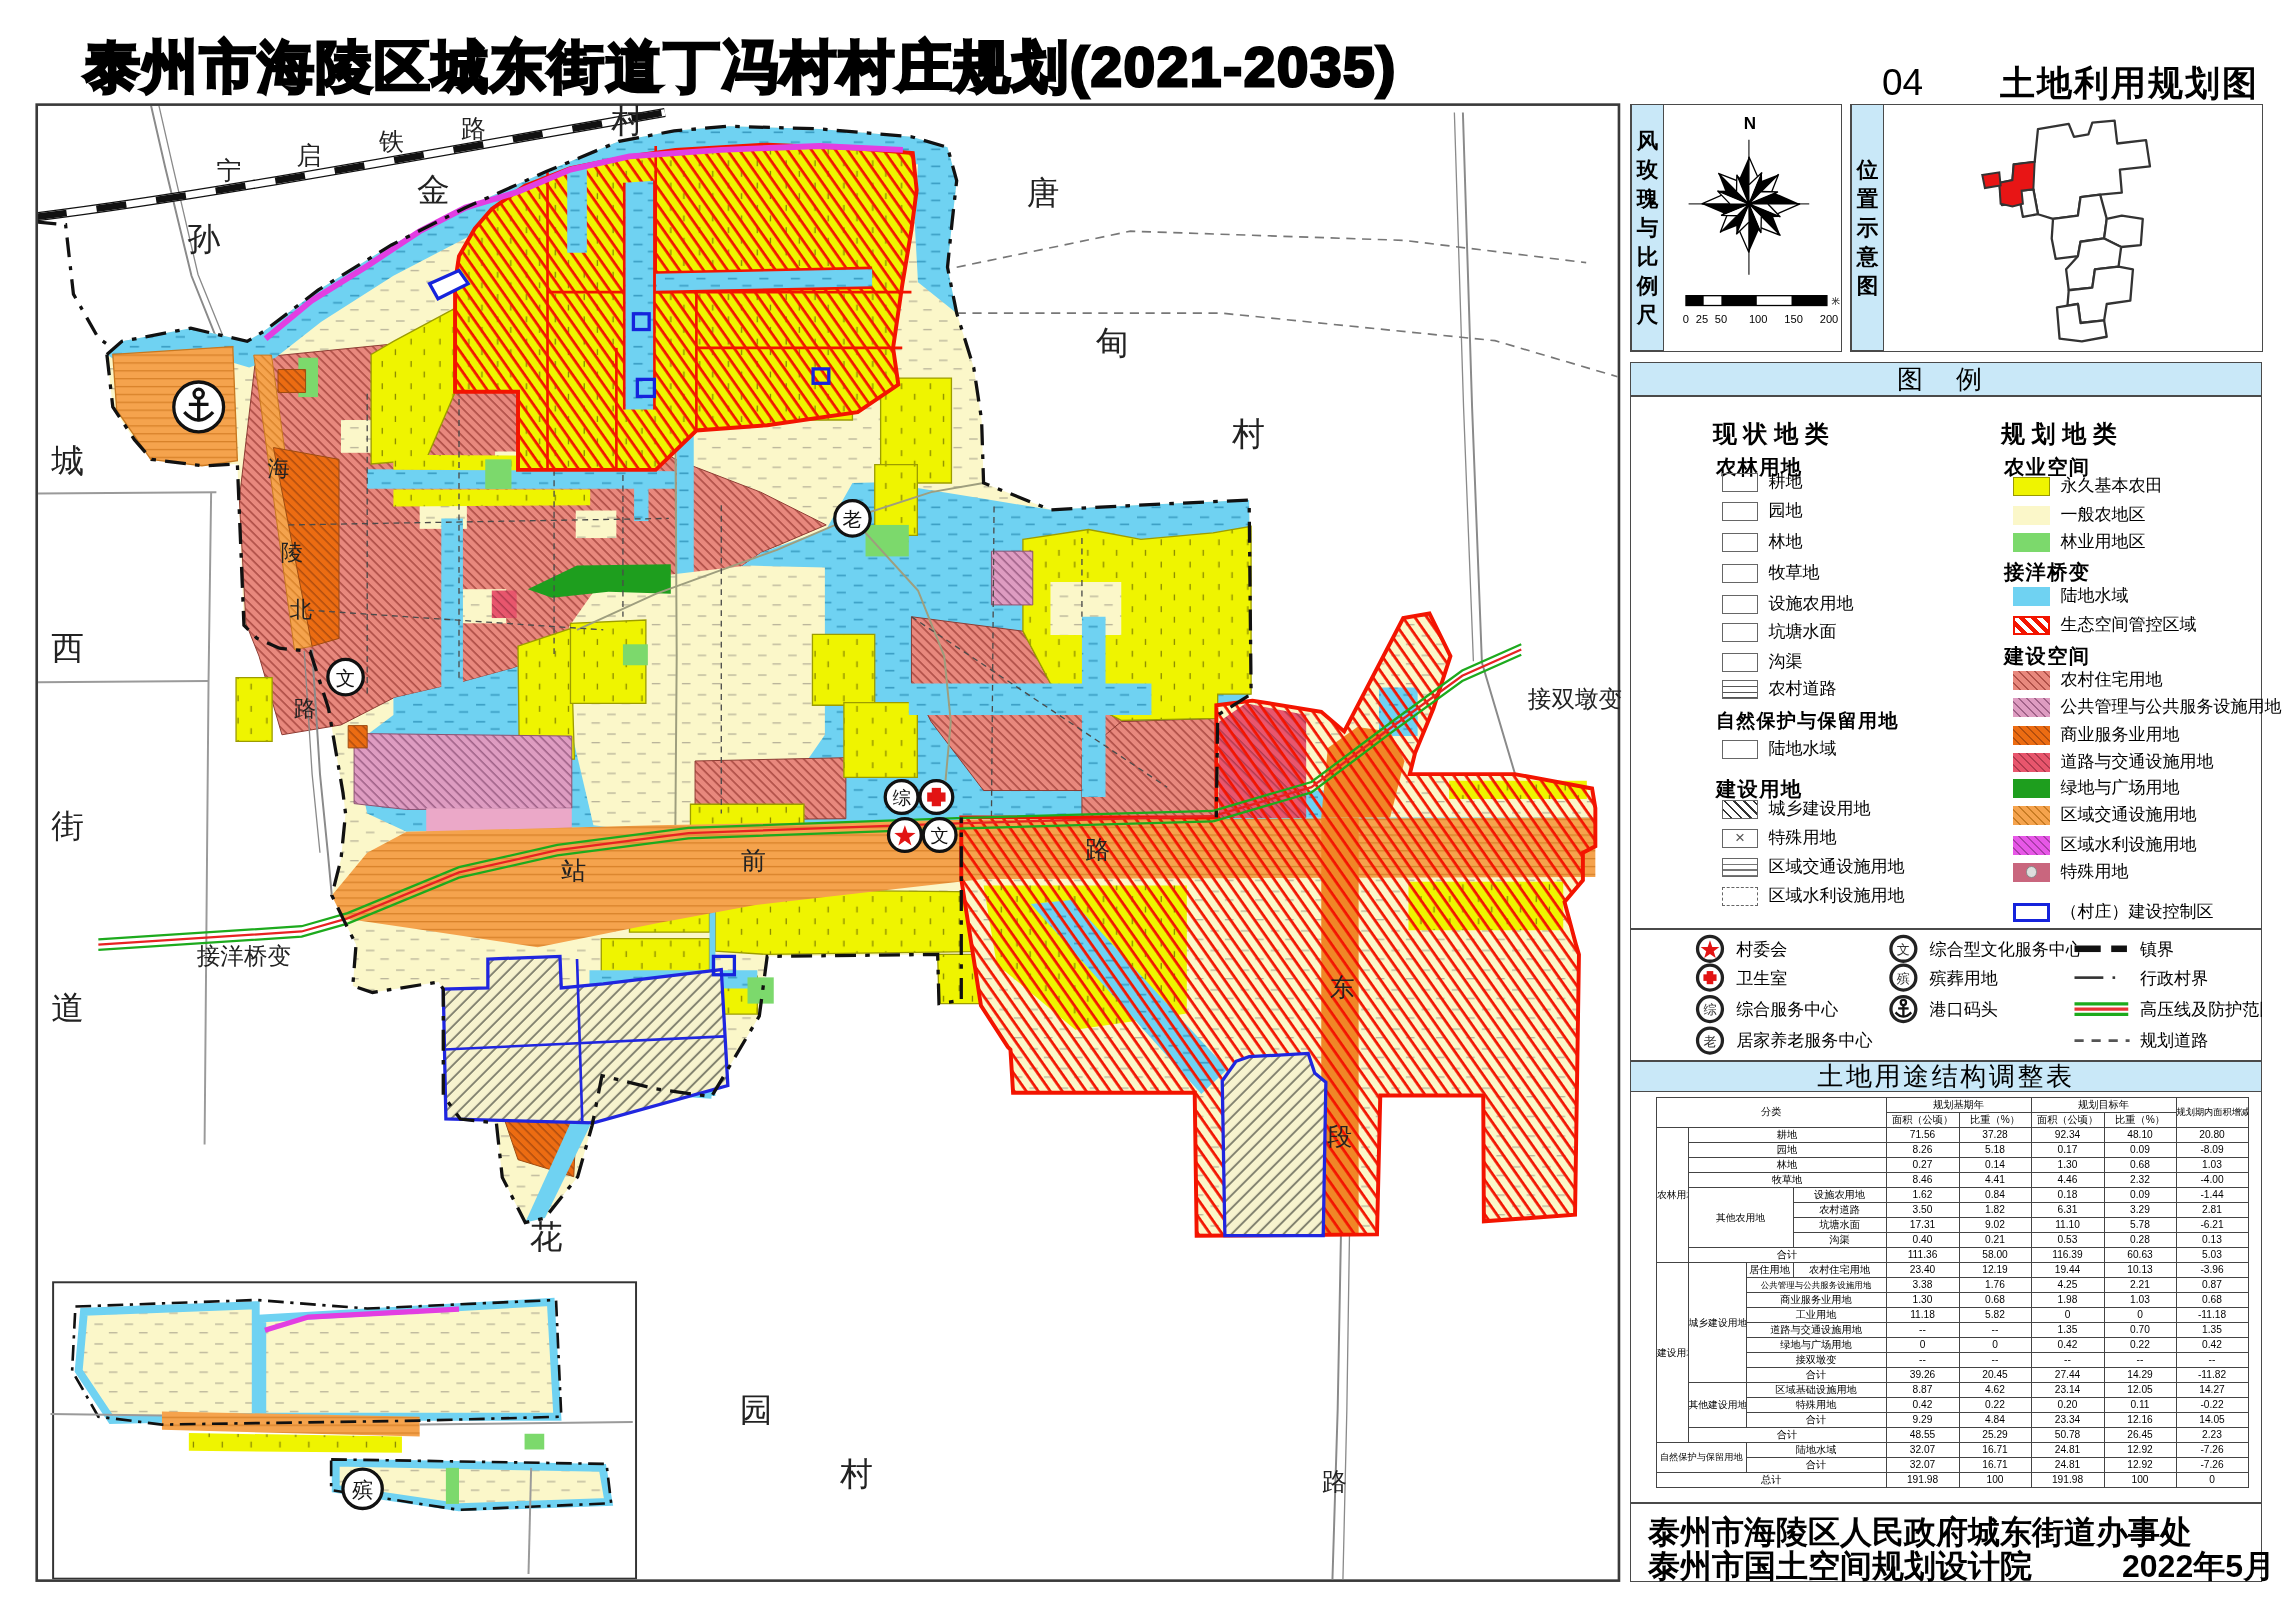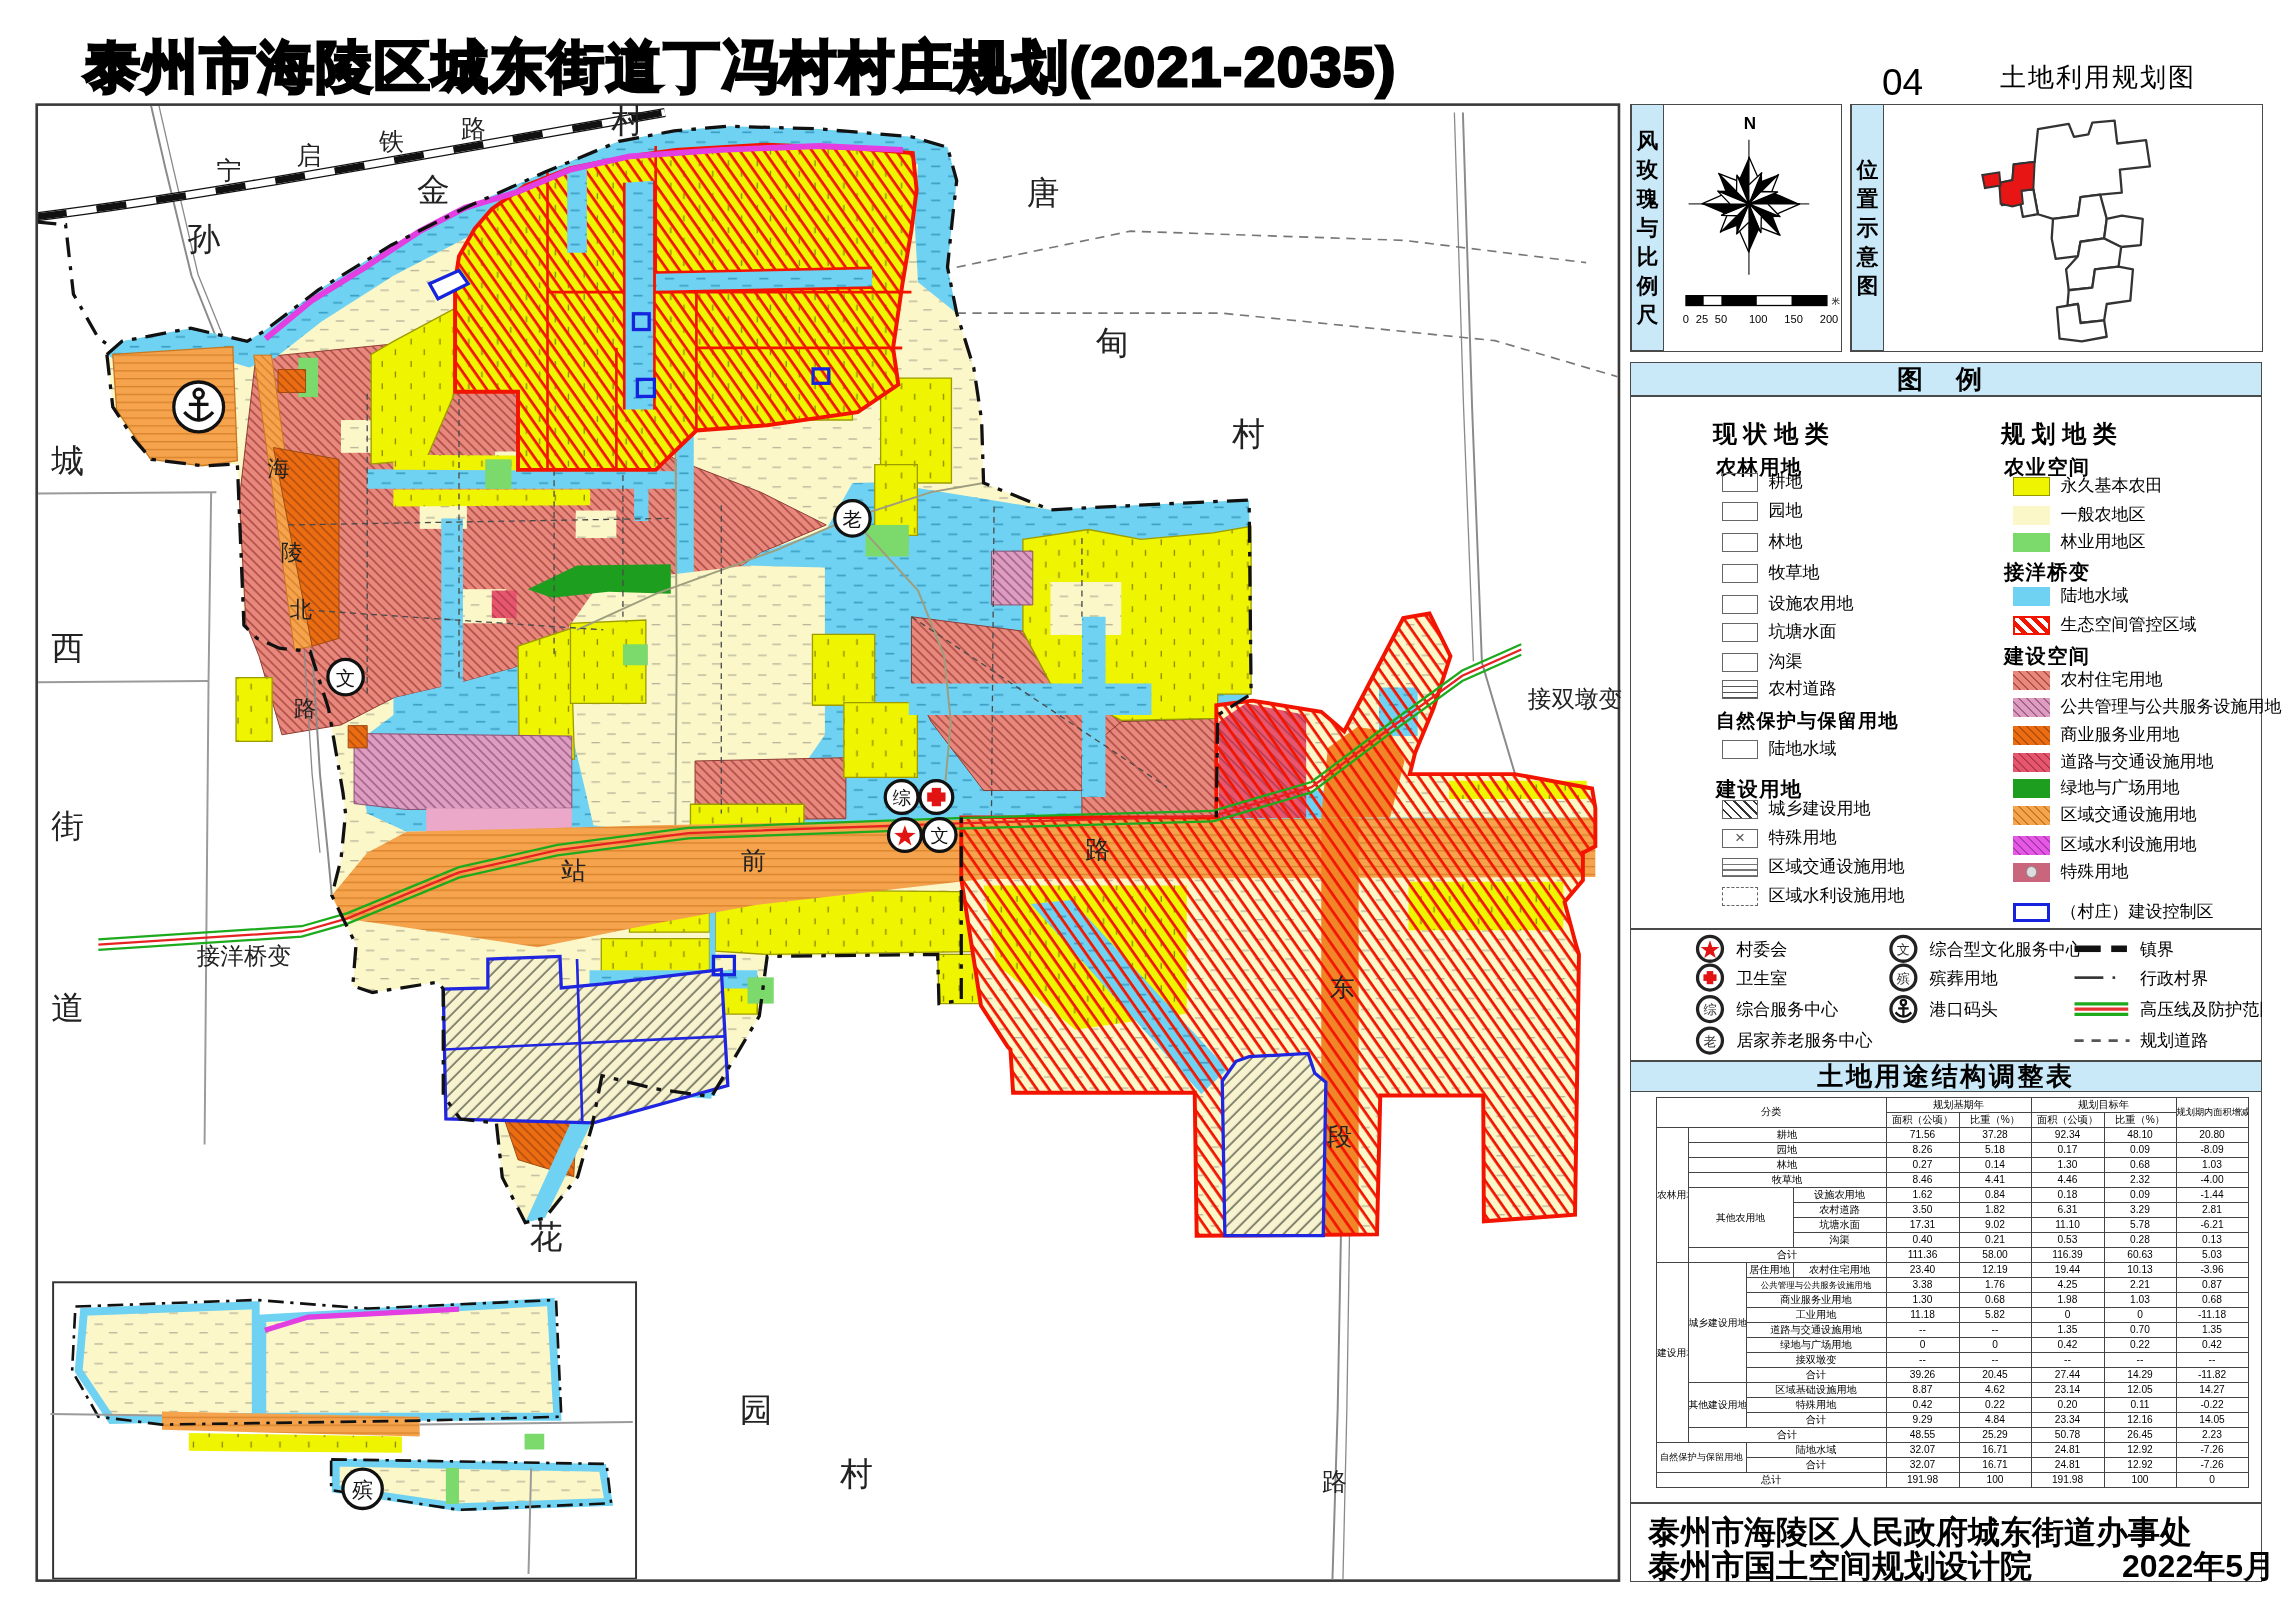--- a/index.html
+++ b/index.html
@@ -1,36 +1,36 @@
 <!DOCTYPE html>
 <html style="font-size:10.5px"><head><meta charset="utf-8">
 <style>
 *{margin:0;padding:0;box-sizing:border-box}
 html,body{width:2295px;height:1621px;background:#fff;font-family:"Liberation Sans",sans-serif;position:relative;overflow:hidden}
 .abs{position:absolute}
 #title{left:84px;top:30px;font-size:56px;font-weight:bold;color:#000;letter-spacing:2px;white-space:nowrap;-webkit-text-stroke:3px #000}
 .vstrip{position:absolute;background:#c9e8f8;border:1.3px solid #4a4a4a;display:flex;flex-direction:column;align-items:center;justify-content:center;font-weight:bold}
 .vstrip span{display:block;font-size:21.6px;line-height:29px}
-.hdrbar{position:absolute;background:#c9e8f8;border:1.3px solid #4a4a4a;text-align:center;font-weight:bold}
+.hdrbar{position:absolute;background:#c9e8f8;border:1.3px solid #4a4a4a;text-align:center;font-weight:normal}
 .panel{position:absolute;background:#fff;border:1.3px solid #4a4a4a}
 .lgh1{font-size:24px;font-weight:bold;letter-spacing:6.6px}
 .lgh2{font-size:20.3px;font-weight:bold;letter-spacing:1.3px}
 .lgit{font-size:17px;white-space:nowrap}
 .sw{display:inline-block;width:36px;height:18.4px;border:1.3px solid #666;vertical-align:middle;margin-right:10.5px}
 .sw2{display:inline-block;width:37px;height:19.7px;vertical-align:middle;margin-right:10.5px}
 table.lt{border-collapse:collapse;table-layout:fixed;width:592px;font-size:10.2px;line-height:1}
 table.lt td{border:1px solid #444;text-align:center;padding:0;height:15px;overflow:hidden;white-space:nowrap}
 .bb{font-size:32px;font-weight:bold;white-space:nowrap}
 </style></head>
 <body>
 
 <div class="abs" id="title">泰州市海陵区城东街道丁冯村村庄规划(2021-2035)</div>
 
 <div class="abs" style="left:1882px;top:62px;font-size:37px">04</div>
-<div class="abs" style="left:2000px;top:60px;font-size:26px;font-weight:normal;letter-spacing:2px">土地利用规划图</div>
+<div class="abs" style="left:2000px;top:60px;font-size:35px;font-weight:bold;letter-spacing:2px">土地利用规划图</div>
 
 <svg class="abs" style="left:0;top:0" width="2295" height="1621" viewBox="0 0 3500 2471">
 <defs>
 <pattern id="ph" width="15" height="15" patternTransform="rotate(55)" patternUnits="userSpaceOnUse">
         <rect width="15" height="15" fill="none"></rect>
         <rect width="15" height="4.2" fill="#f31400"></rect>
       </pattern>
 <pattern id="psal" width="10" height="10" patternTransform="rotate(45)" patternUnits="userSpaceOnUse">
         <rect width="10" height="10" fill="#e8887d"></rect>
         <rect width="10" height="2.6" fill="#b05048"></rect>

